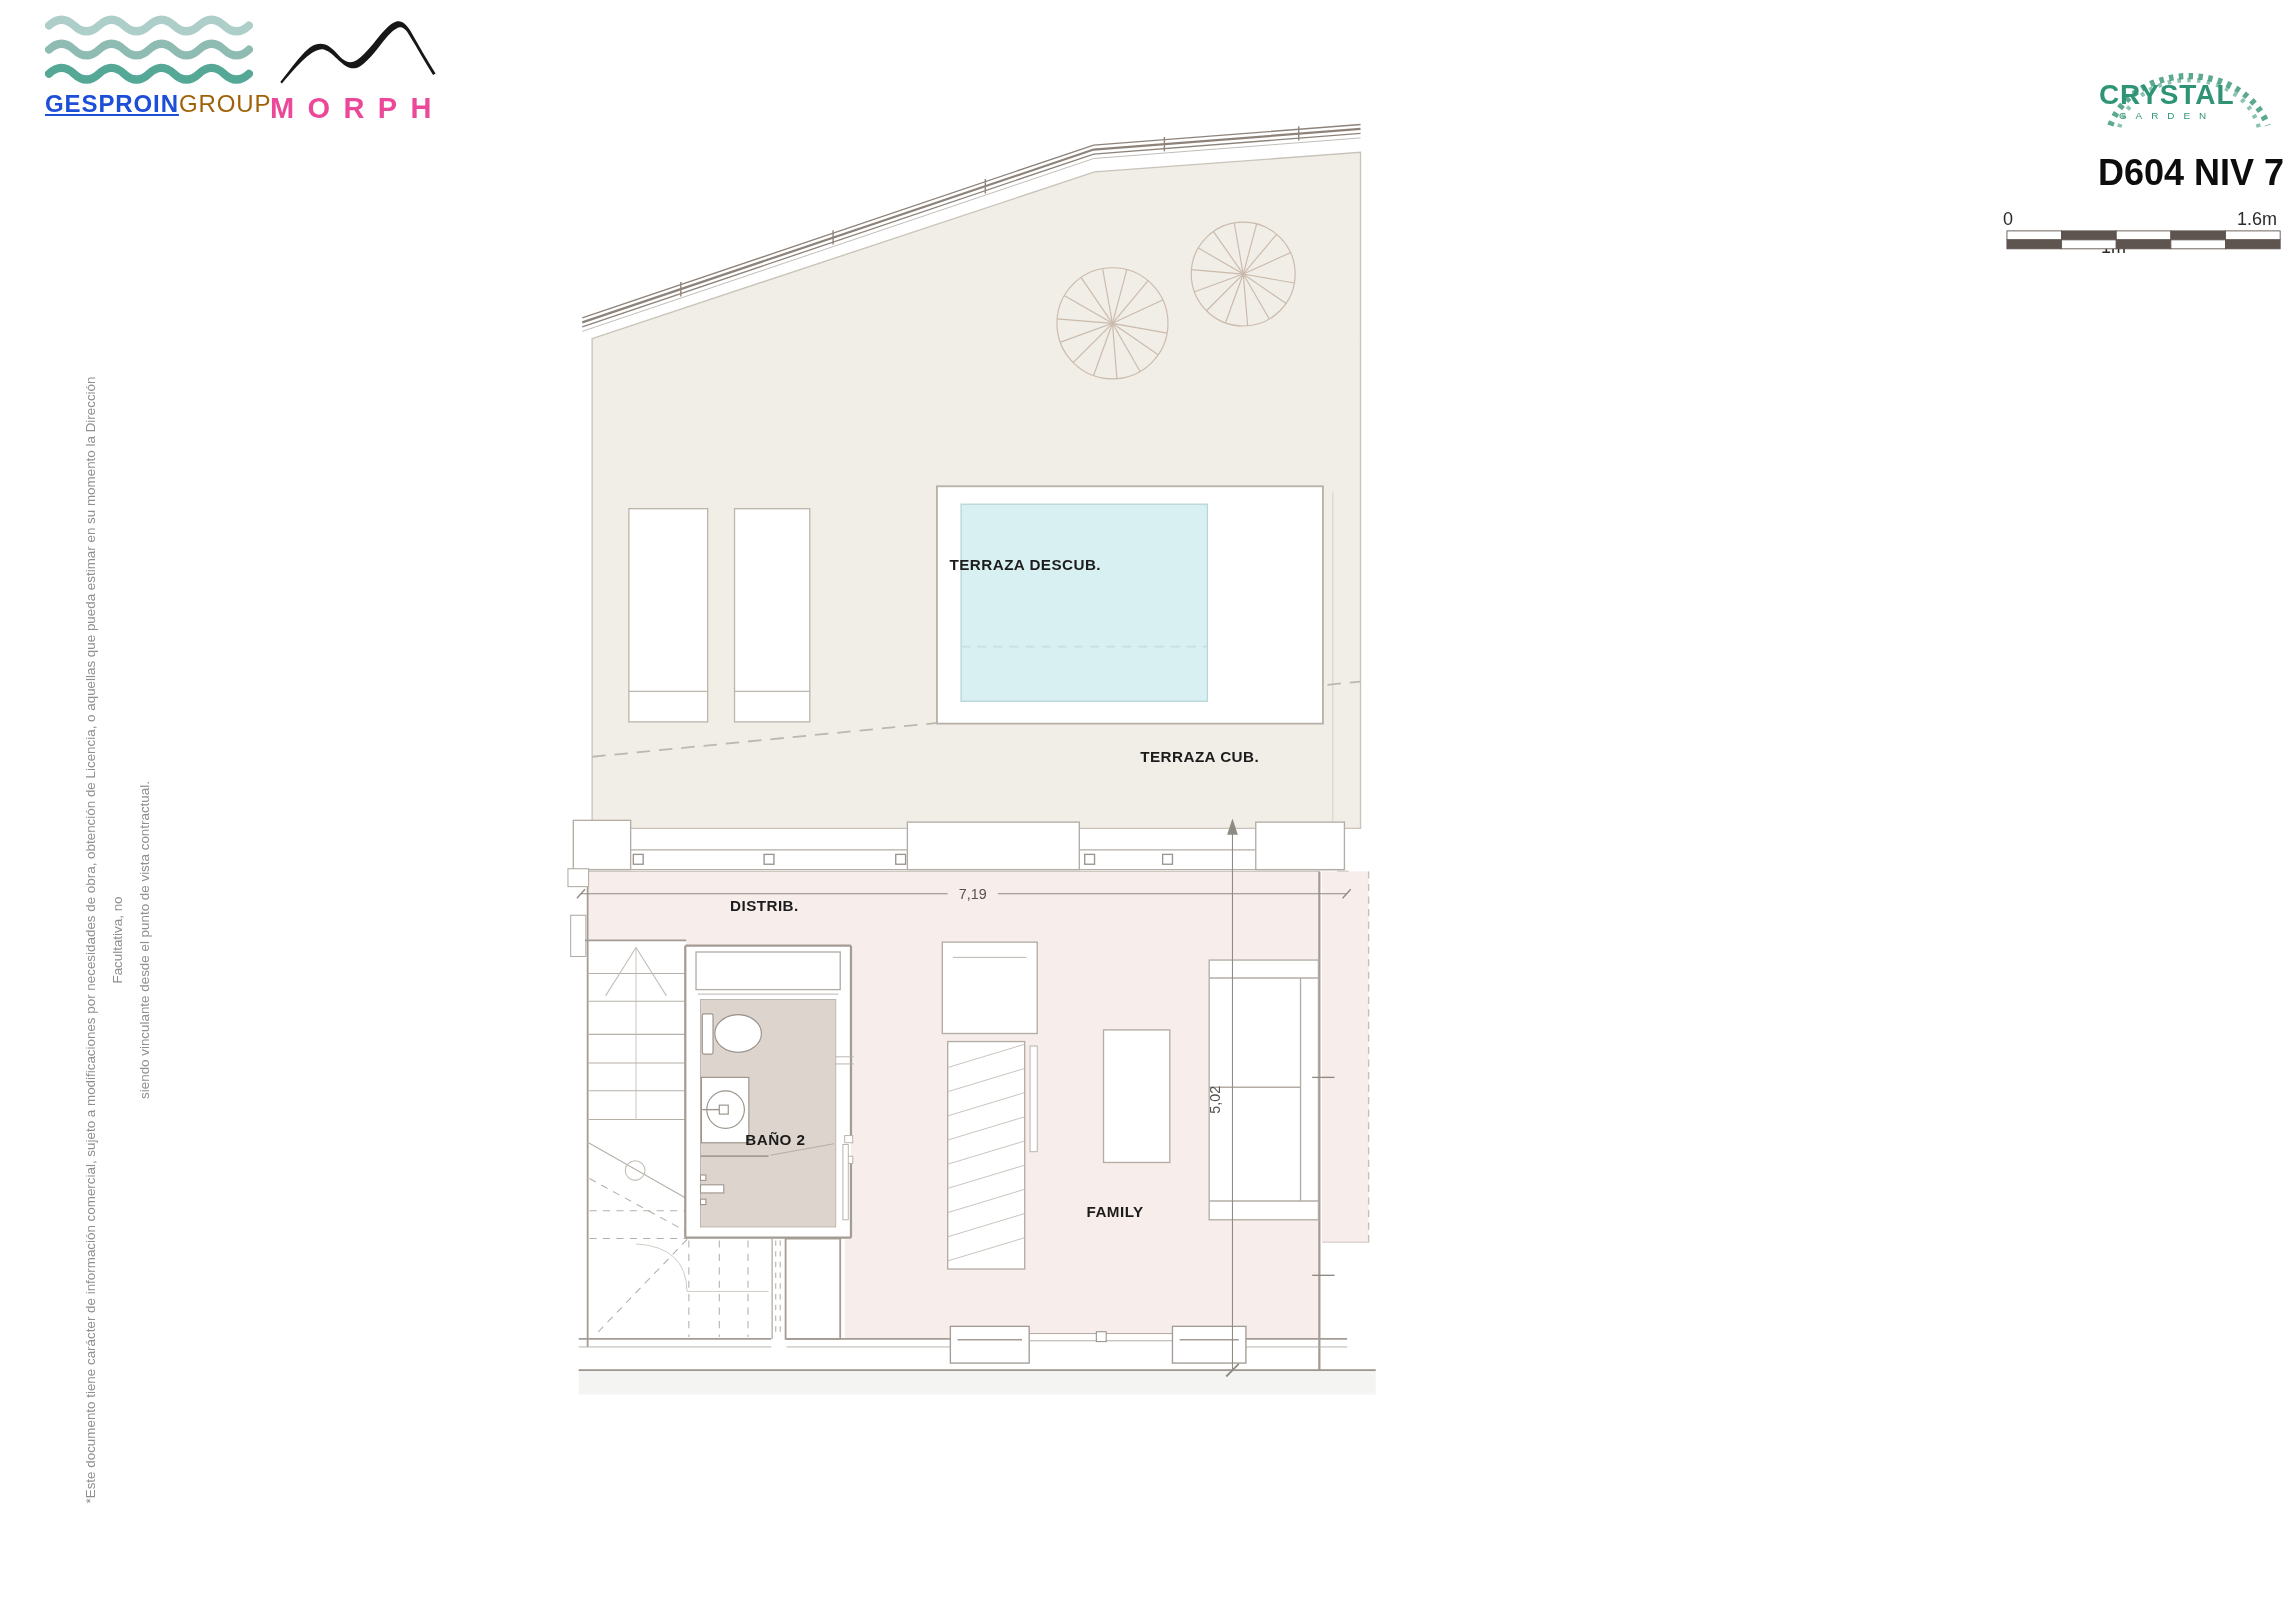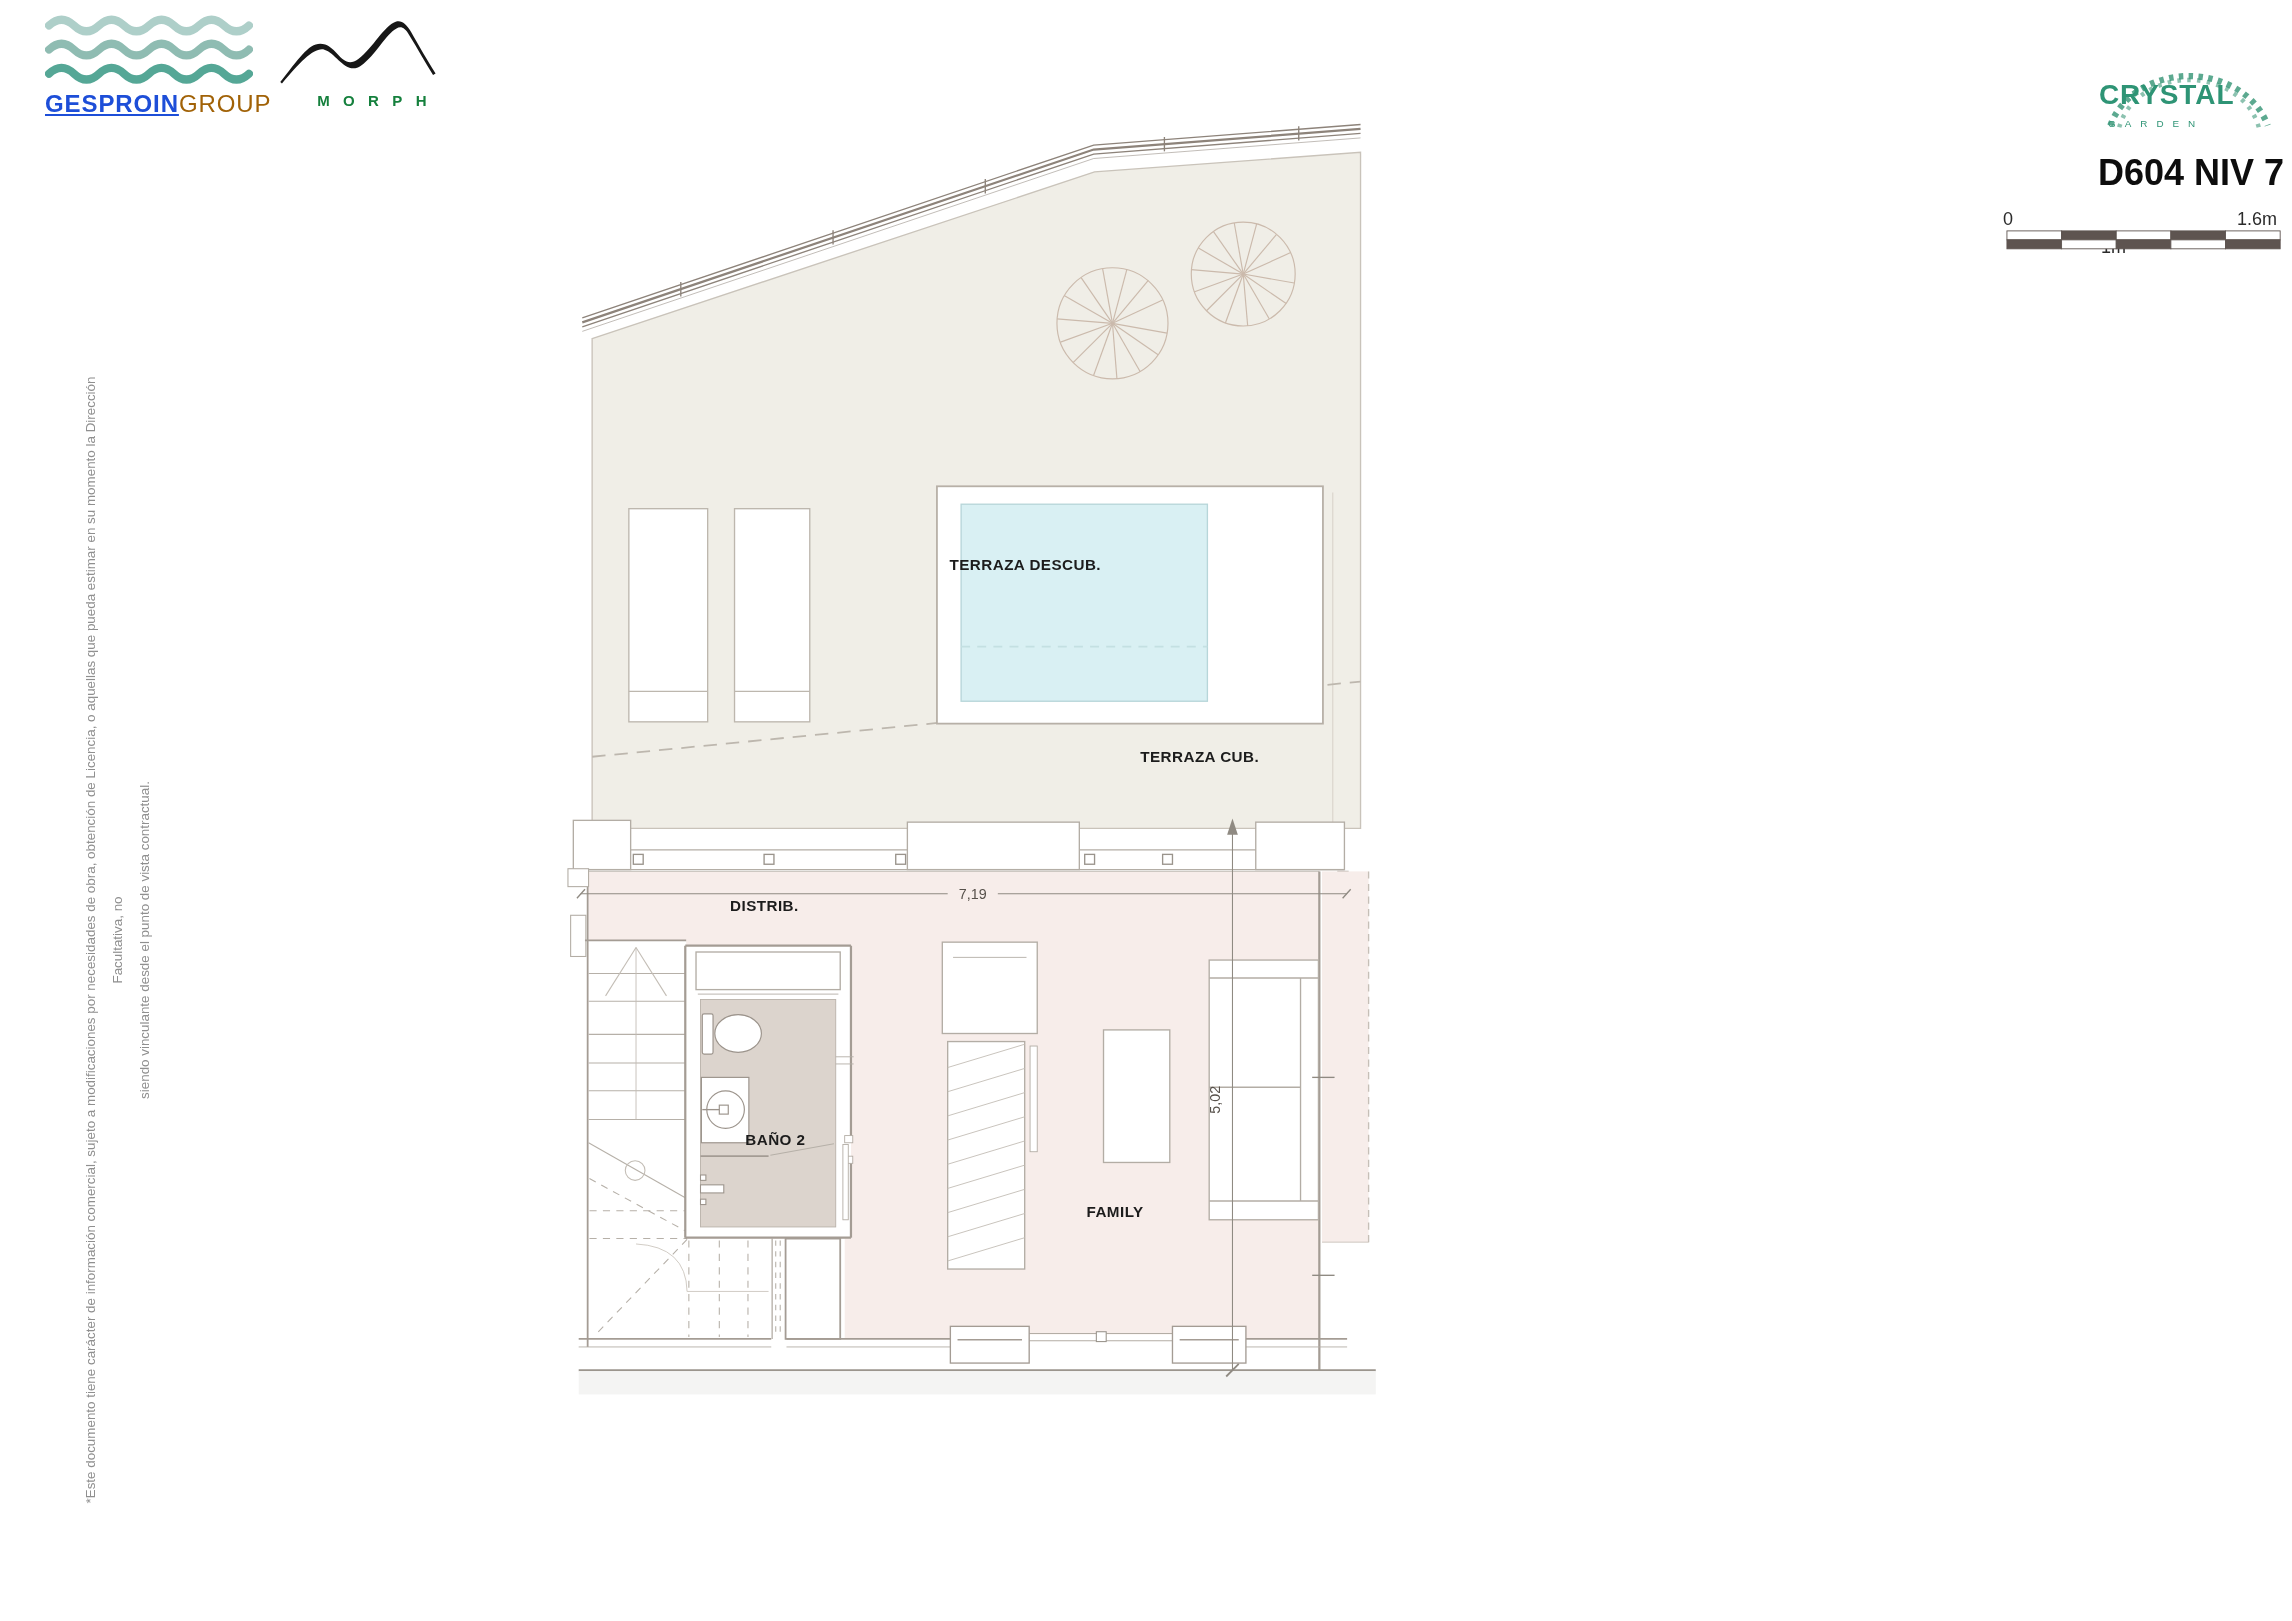--- a/index.html
+++ b/index.html
@@ -5,25 +5,25 @@
   html,body{margin:0;padding:0;}
   body{
     width:2293px;height:1621px;position:relative;background:#ffffff;overflow:hidden;
     font-family:"Liberation Sans", sans-serif;color:#1a1a1a;
   }
   .abs{position:absolute;}
   
   #gesproin-text{left:45px;top:90px;width:215px;font-size:24px;letter-spacing:0.9px;white-space:nowrap;}
   #gesproin-text .b{font-weight:700;color:#1d4ed8;text-decoration:underline;}
   #gesproin-text .l{font-weight:400;color:#a16207;}
-  #morph-text{left:270px;top:92px;width:170px;text-align:right;font-size:15px;font-weight:700;
-              letter-spacing:13.4px;color:#15803d;white-space:nowrap;}
+  #morph-text{left:270px;top:92px;width:170px;text-align:right;font-size:29px;font-weight:700;
+              letter-spacing:13.4px;color:#ec4899;white-space:nowrap;}
   #crystal-line1{left:2099px;top:79px;width:127px;text-align:left;font-size:28px;font-weight:700;
                  color:#2e9475;letter-spacing:0.9px;}
-  #crystal-line2{left:2099px;top:118px;width:127px;text-align:left;font-size:9.9px;font-weight:400;
+  #crystal-line2{left:2099px;top:110px;width:127px;text-align:center;font-size:9.9px;font-weight:400;
                  color:#2e9475;letter-spacing:9px;text-indent:9px;}
   
   #page-title{left:1997px;top:152px;width:287px;text-align:right;font-size:36px;font-weight:700;color:#0d0d0d;}
   .scale-label{top:209px;font-size:18px;color:#2b2b2b;}
   
   #disclaimer{left:77px;top:1522px;width:1164px;transform:rotate(-90deg);transform-origin:0 0;
               font-size:13.4px;line-height:27px;color:#8f8f8f;text-align:center;}
   
   text{font-family:"Liberation Sans", sans-serif;}
   .room-label{font-size:17px;font-weight:700;fill:#1c1c1c;letter-spacing:.5px;}

